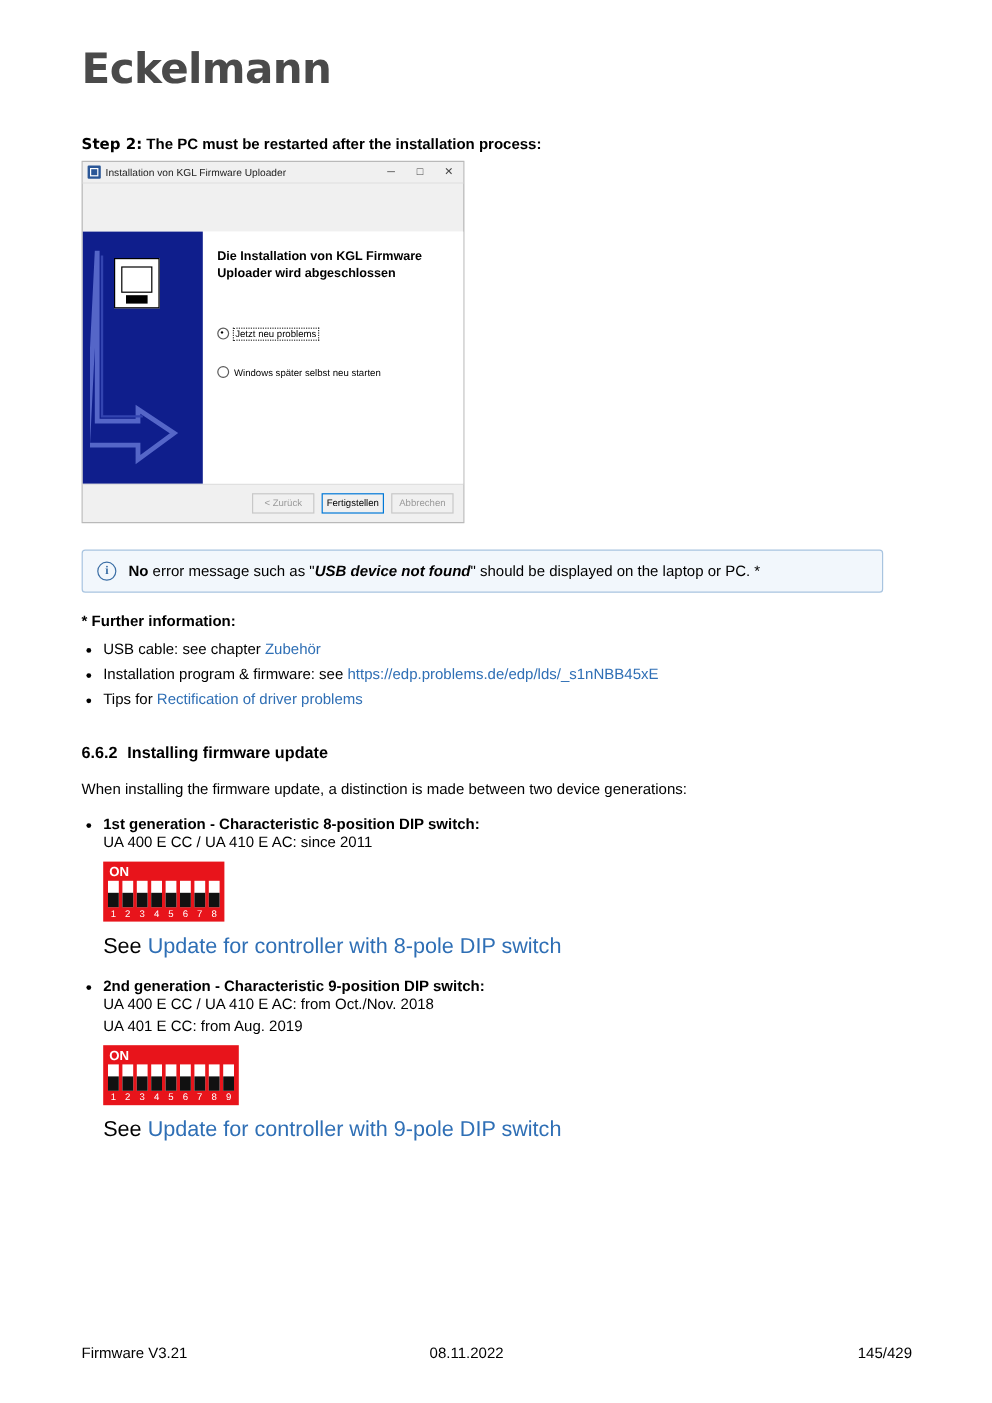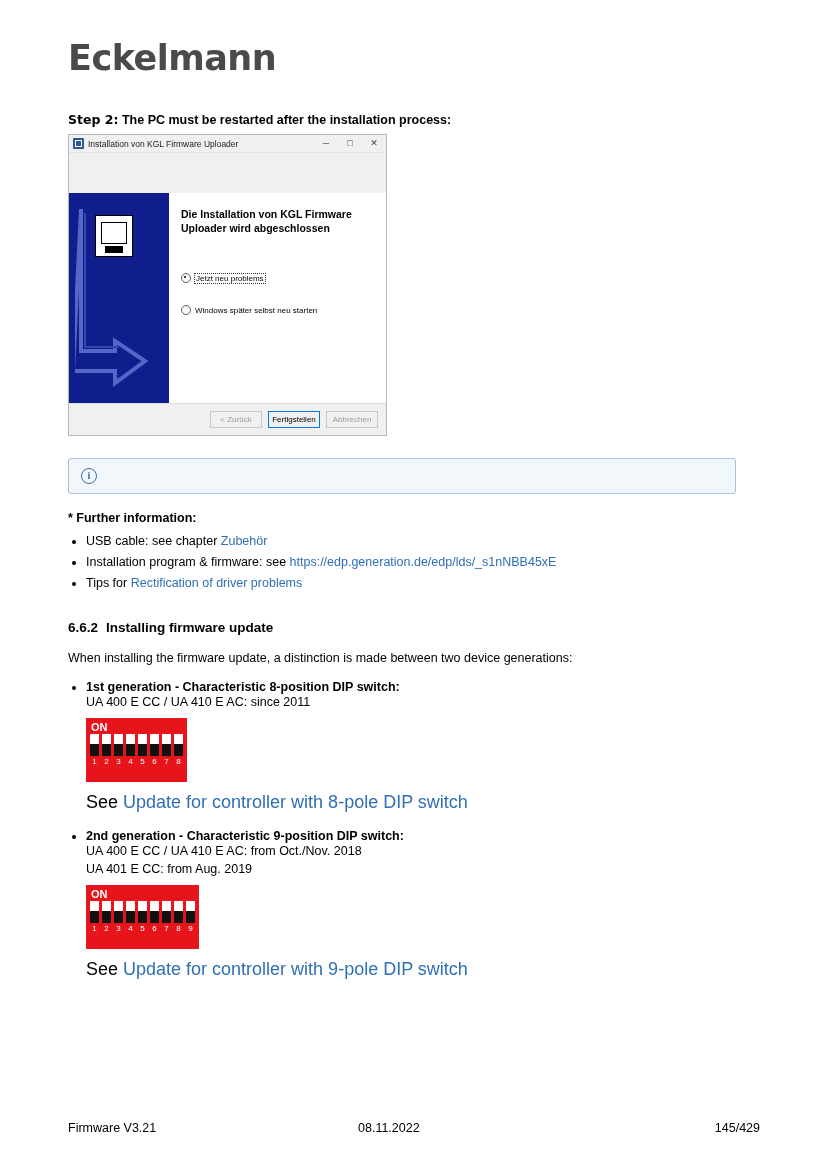--- a/index.html
+++ b/index.html
@@ -278,21 +278,21 @@
     padding-left: 18px;
     font-size: 12.5px;
   }
   ul.gen > li { margin-bottom: 2px; }
   .gen-title { font-weight: bold; font-size: 12.5px; }
   .gen-sub { font-size: 12.5px; line-height: 1.4; }
 
   
   .dip {
     background: #e8141b;
-    padding: 3px 4px 16px 4px;
+    padding: 3px 4px 2px 4px;
     margin: 7px 0 8px 0;
     display: inline-block;
     position: relative;
   }
   .dip-on {
     color: #ffffff;
     font-size: 11px;
     font-weight: bold;
     font-family: "Liberation Sans", sans-serif;
     line-height: 12px;
@@ -393,30 +393,31 @@
       </div>
       <div class="installer-footer">
         <div class="wbtn">&lt; Zurück</div>
         <div class="wbtn primary">Fertigstellen</div>
         <div class="wbtn">Abbrechen</div>
       </div>
     </div>
 
     <div class="notebox">
       <span class="info-icon">i</span>
+      <span><b>No</b><span> error message such as "</span><i>USB device not found</i><span>" should be displayed on the laptop or PC. *</span></span>
     </div>
 
     <div class="further">* Further information:</div>
 
     <ul class="bullets">
       <li>
         <span>USB cable: see chapter </span><a class="link" href="#">Zubehör</a>
       </li>
       <li>
-        <span>Installation program &amp; firmware: see </span><a class="link" href="#">https://edp.generation.de/edp/lds/_s1nNBB45xE</a>
+        <span>Installation program &amp; firmware: see </span><a class="link" href="#">https://edp.problems.de/edp/lds/_s1nNBB45xE</a>
       </li>
       <li>
         <span>Tips for </span><a class="link" href="#">Rectification of driver problems</a>
       </li>
     </ul>
 
     <h3 class="section">
       <span class="num">6.6.2</span><span>Installing firmware update</span>
     </h3>
 

